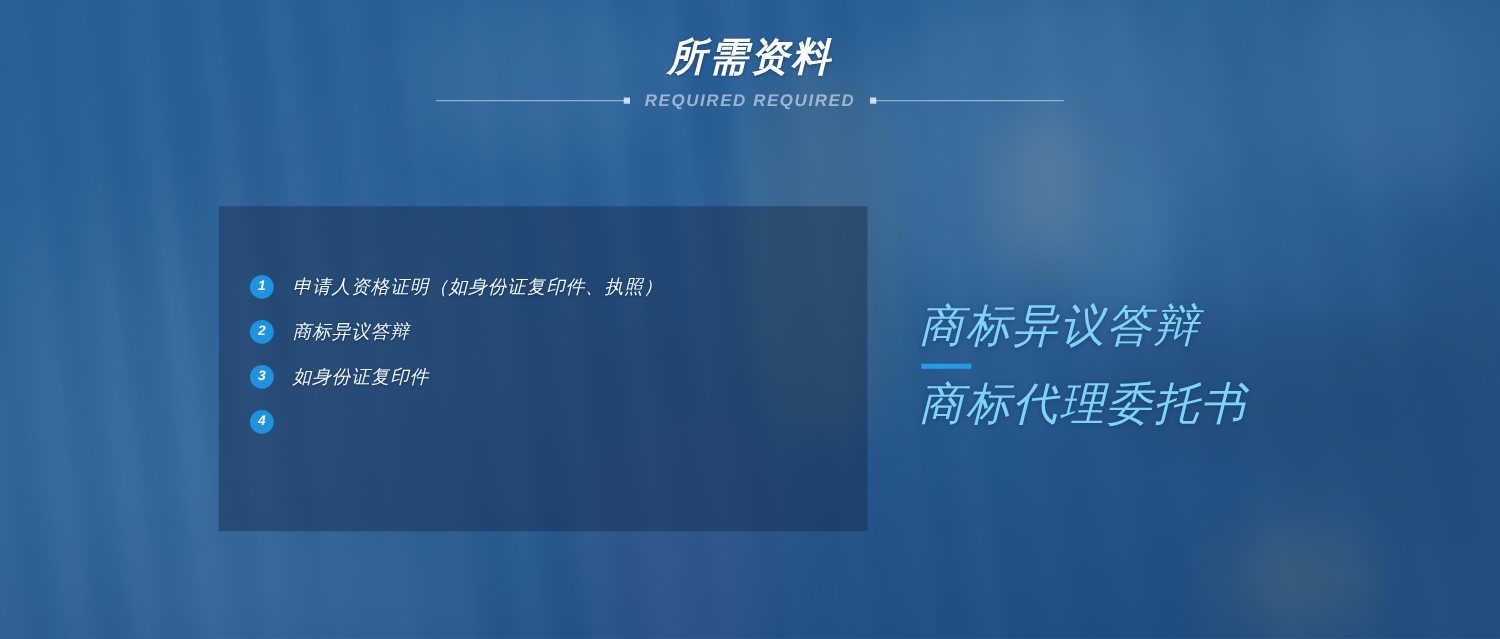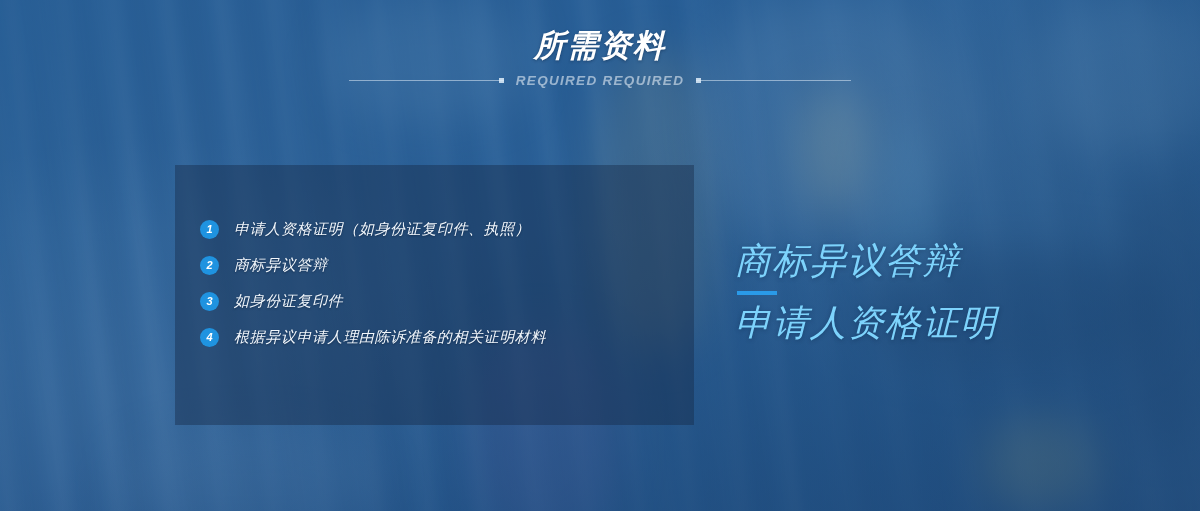--- a/index.html
+++ b/index.html
@@ -275,25 +275,24 @@
         <span class="item-text">商标异议答辩</span>
       </div>
 
       <div class="list-item">
         <span class="badge">3</span>
         <span class="item-text">如身份证复印件</span>
       </div>
 
       <div class="list-item">
         <span class="badge">4</span>
-        <span class="item-text">根据异议申请人理由陈诉准备的相关证明材料</span>
       </div>
 
     </div>
   </div>
 
   <div class="right-block">
     <div class="right-line">商标异议答辩</div>
     <div class="right-divider"></div>
-    <div class="right-line">申请人资格证明</div>
+    <div class="right-line">商标代理委托书</div>
   </div>
 
 </div>
 
 </body></html>

